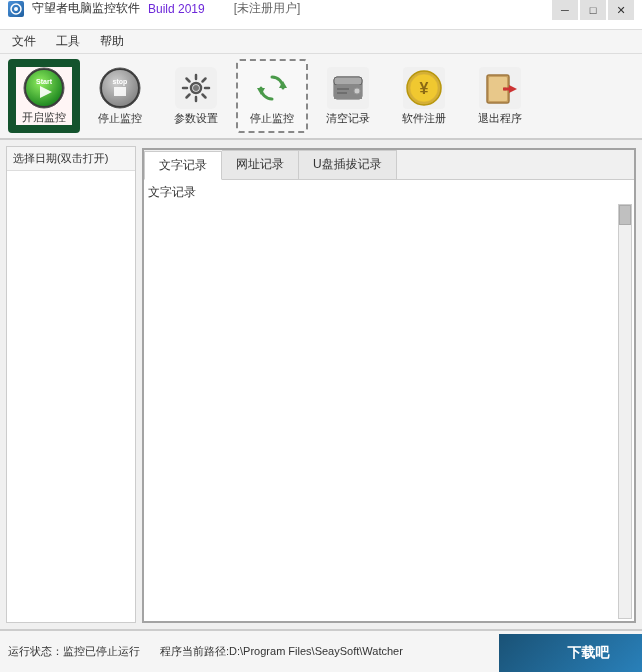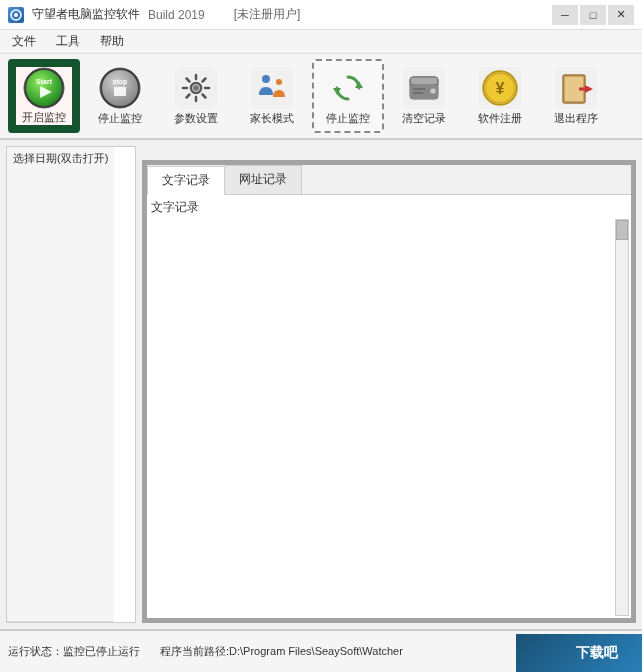--- a/index.html
+++ b/index.html
@@ -9,21 +9,21 @@
       background: #f0f0f0;
       font-family: 'Microsoft YaHei', SimSun, Arial, sans-serif;
       font-size: 12px;
       overflow: hidden;
       user-select: none;
     }
 
     
     .title-bar {
       display: flex;
-      align-items: center;
+      align-items: flex-start;
       justify-content: space-between;
       background: #ffffff;
       height: 30px;
       padding: 0 8px;
       border-bottom: 1px solid #ddd;
     }
     .title-bar-left {
       display: flex;
       align-items: center;
       gap: 8px;
@@ -38,21 +38,21 @@
       justify-content: center;
       color: white;
       font-size: 9px;
     }
     .title-text {
       font-size: 12px;
       color: #333;
     }
     .title-badge {
       font-size: 12px;
-      color: #737373;
+      color: #6d28d9;
     }
     .title-user {
       font-size: 12px;
       color: #666;
       margin-left: 21px;
     }
     .title-controls {
       display: flex;
       gap: 2px;
     }
@@ -142,42 +142,42 @@
     }
 
     
     .left-panel {
       width: 130px;
       min-width: 130px;
       background: white;
       border: 1px solid #ccc;
       margin: 6px 4px 6px 6px;
       display: flex;
-      flex-direction: row;
+      flex-direction: column;
     }
     .left-panel-title {
       font-size: 11px;
       color: #333;
       padding: 4px 6px;
       border-bottom: 1px solid #ddd;
       background: #f5f5f5;
     }
     .left-panel-body {
       flex: 1;
       overflow: auto;
     }
 
     
     .right-panel {
       flex: 1;
       display: flex;
       flex-direction: column;
-      margin: 20px 6px 6px 2px;
+      margin: 8px 6px 6px 2px;
       background: white;
-      border: 5px solid #a3a3a3;
+      border: 2px solid #a3a3a3;
     }
     .tab-bar {
       display: flex;
       border-bottom: 1px solid #ccc;
       background: #f0f0f0;
     }
     .tab {
       padding: 5px 14px;
       font-size: 12px;
       color: #333;
@@ -242,21 +242,21 @@
     .status-item {
       font-size: 11px;
       color: #333;
     }
 
     
     .watermark {
       position: fixed;
       bottom: 0;
       right: 0;
-      width: 126px;
+      width: 143px;
       height: 38px;
       background: linear-gradient(135deg, #1a5276, #2980b9);
       display: flex;
       align-items: center;
       justify-content: center;
       color: white;
       font-size: 14px;
       font-weight: bold;
       z-index: 100;
       padding-left: 36px;
@@ -345,34 +345,20 @@
           <line x1="27.5" y1="27.5" x2="30.5" y2="30.5"></line>
           <line x1="30.5" y1="11.5" x2="27.5" y2="14.5"></line>
           <line x1="14.5" y1="27.5" x2="11.5" y2="30.5"></line>
         </g>
         <circle cx="21" cy="21" r="3" fill="#777"></circle>
       </svg>
     </div>
     <span class="tool-btn-label">参数设置</span>
   </button>
 
-  <button class="tool-btn">
-    <div class="tool-icon">
-      <svg width="42" height="42" viewBox="0 0 42 42">
-        <rect width="42" height="42" rx="4" fill="#f0f0f0"></rect>
-
-        <circle cx="15" cy="12" r="4" fill="#4a7fc1"></circle>
-        <path d="M8 28 Q8 20 15 20 Q22 20 22 28" fill="#4a7fc1"></path>
-
-        <circle cx="28" cy="15" r="3" fill="#e08030"></circle>
-        <path d="M22 30 Q22 23 28 23 Q34 23 34 30" fill="#e08030"></path>
-      </svg>
-    </div>
-    <span class="tool-btn-label">家长模式</span>
-  </button>
 
   <button class="tool-btn refresh-btn">
     <div class="tool-icon">
       <svg width="42" height="42" viewBox="0 0 42 42">
         <rect width="42" height="42" rx="4" fill="#f8f8f8"></rect>
         <path d="M21 10 A11 11 0 0 1 32 21" fill="none" stroke="#4a9a4a" stroke-width="3" stroke-linecap="round"></path>
         <path d="M21 32 A11 11 0 0 1 10 21" fill="none" stroke="#4a9a4a" stroke-width="3" stroke-linecap="round"></path>
         <polygon points="32,14 36,21 28,21" fill="#4a9a4a"></polygon>
         <polygon points="10,28 6,21 14,21" fill="#4a9a4a"></polygon>
       </svg>
@@ -431,20 +417,21 @@
   <div class="left-panel">
     <div class="left-panel-title">选择日期(双击打开)</div>
     <div class="left-panel-body"></div>
   </div>
 
   <div class="right-panel">
 
     <div class="tab-bar">
       <div class="tab active">文字记录</div>
       <div class="tab">网址记录</div>
+      <div class="tab">U盘插拔记录</div>
     </div>
 
     <div class="tab-content">
       <div class="tab-content-title">文字记录</div>
       <div class="scroll-area"></div>
       <div class="scroll-indicator">
         <div class="scroll-thumb"></div>
       </div>
     </div>
   </div>

